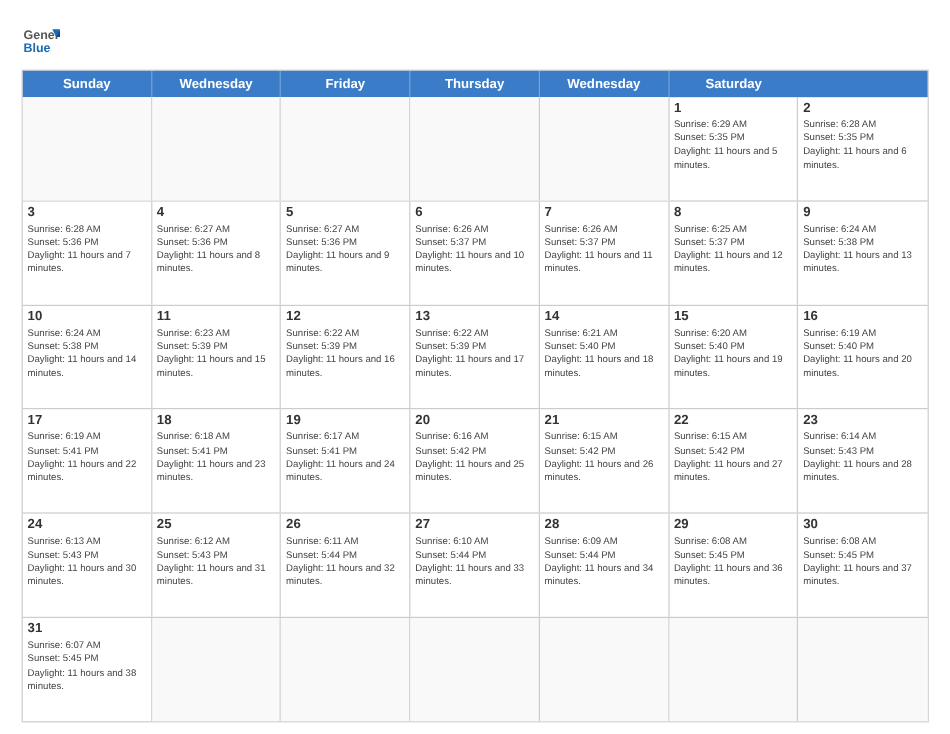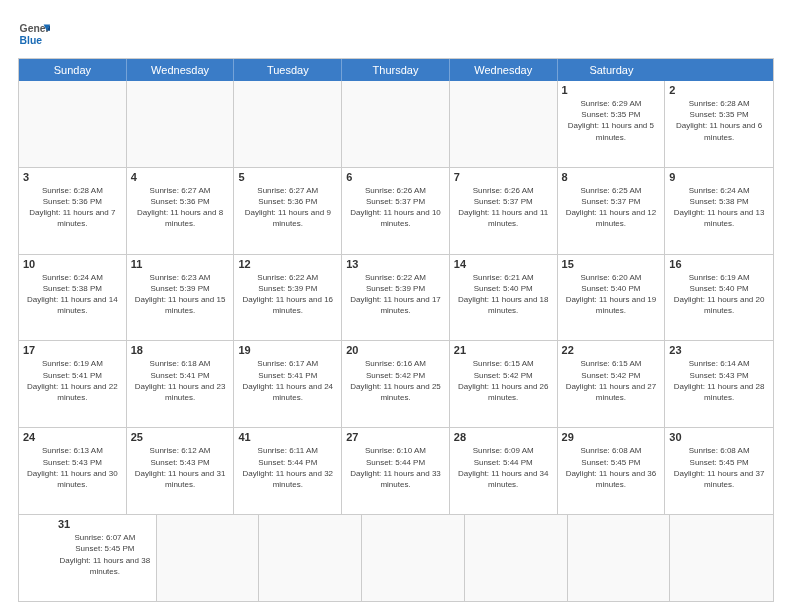--- a/index.html
+++ b/index.html
@@ -52,38 +52,38 @@
       border: 1px solid #ccc;
     }
     .cal-header {
       display: grid;
       grid-template-columns: repeat(7, 1fr);
       background: #3a7cc7;
     }
     .cal-header-cell {
       color: #fff;
       font-size: 11px;
-      font-weight: normal;
+      font-weight: bold;
       text-align: center;
       padding: 5px 20px;
       border-right: 1px solid rgba(255,255,255,0.3);
     }
     .cal-header-cell:last-child { border-right: none; }
     .cal-body {
       flex: 1;
       display: flex;
       flex-direction: column;
     }
     .cal-row {
       display: grid;
       grid-template-columns: repeat(7, 1fr);
       flex: 1;
       border-bottom: 1px solid #ccc;
     }
-    .cal-row:last-child { border-bottom: none; margin-left: 35px; }
+    .cal-row:last-child { border-bottom: none; }
     .cal-cell {
       border-right: 1px solid #ccc;
       padding: 3px 4px;
       font-size: 8.5px;
       color: #333;
       vertical-align: top;
       position: relative;
       min-height: 60px;
     }
     .cal-cell:last-child { border-right: none; }
@@ -92,21 +92,20 @@
       font-size: 11px;
       font-weight: bold;
       color: #333;
       display: block;
       margin-bottom: 2px;
     }
     .day-info {
       font-size: 8px;
       color: #444;
       line-height: 1.4;
-      text-align: center;
     }
   </style>
 </head>
 <body>
 
 <div class="page">
   <div class="header">
     <div class="logo">
       <svg class="logo-icon" viewBox="0 0 40 40">
         <text x="2" y="18" font-size="13" font-weight="bold" fill="#555">General</text>
@@ -118,21 +117,21 @@
     <div class="title-block">
       <div class="month-title"></div>
       <div class="subtitle"></div>
     </div>
   </div>
 
   <div class="calendar">
     <div class="cal-header">
     <div class="cal-header-cell">Sunday</div>
         <div class="cal-header-cell">Wednesday</div>
-        <div class="cal-header-cell">Tuesday</div>
+        <div class="cal-header-cell">Friday</div>
         <div class="cal-header-cell">Thursday</div>
         <div class="cal-header-cell">Wednesday</div>
         <div class="cal-header-cell">Saturday</div>
       </div>
     <div class="cal-body">
     <div class="cal-row">
           <div class="cal-cell empty"></div>
           <div class="cal-cell empty"></div>
           <div class="cal-cell empty"></div>
           <div class="cal-cell empty"></div>
@@ -239,21 +238,21 @@
         <div class="cal-row">
           <div class="cal-cell">
             <span class="day-num">24</span>
             <div class="day-info">Sunrise: 6:13 AM<br>Sunset: 5:43 PM<br>Daylight: 11 hours and 30 minutes.</div>
           </div>
           <div class="cal-cell">
             <span class="day-num">25</span>
             <div class="day-info">Sunrise: 6:12 AM<br>Sunset: 5:43 PM<br>Daylight: 11 hours and 31 minutes.</div>
           </div>
           <div class="cal-cell">
-            <span class="day-num">41</span>
+            <span class="day-num">26</span>
             <div class="day-info">Sunrise: 6:11 AM<br>Sunset: 5:44 PM<br>Daylight: 11 hours and 32 minutes.</div>
           </div>
           <div class="cal-cell">
             <span class="day-num">27</span>
             <div class="day-info">Sunrise: 6:10 AM<br>Sunset: 5:44 PM<br>Daylight: 11 hours and 33 minutes.</div>
           </div>
           <div class="cal-cell">
             <span class="day-num">28</span>
             <div class="day-info">Sunrise: 6:09 AM<br>Sunset: 5:44 PM<br>Daylight: 11 hours and 34 minutes.</div>
           </div>

